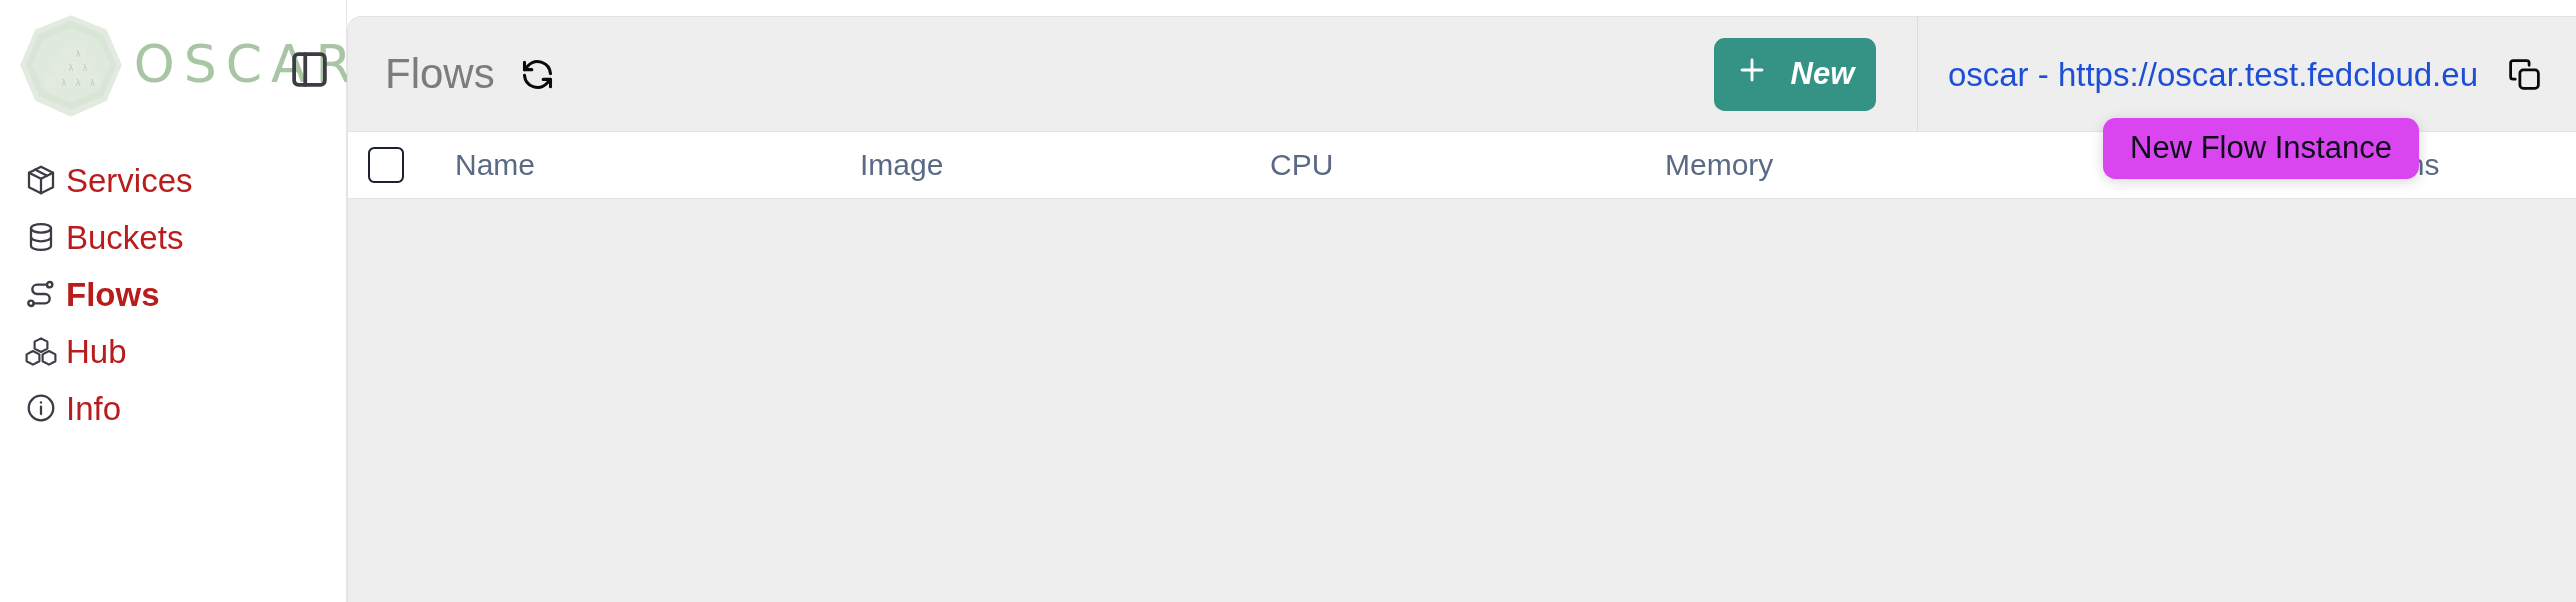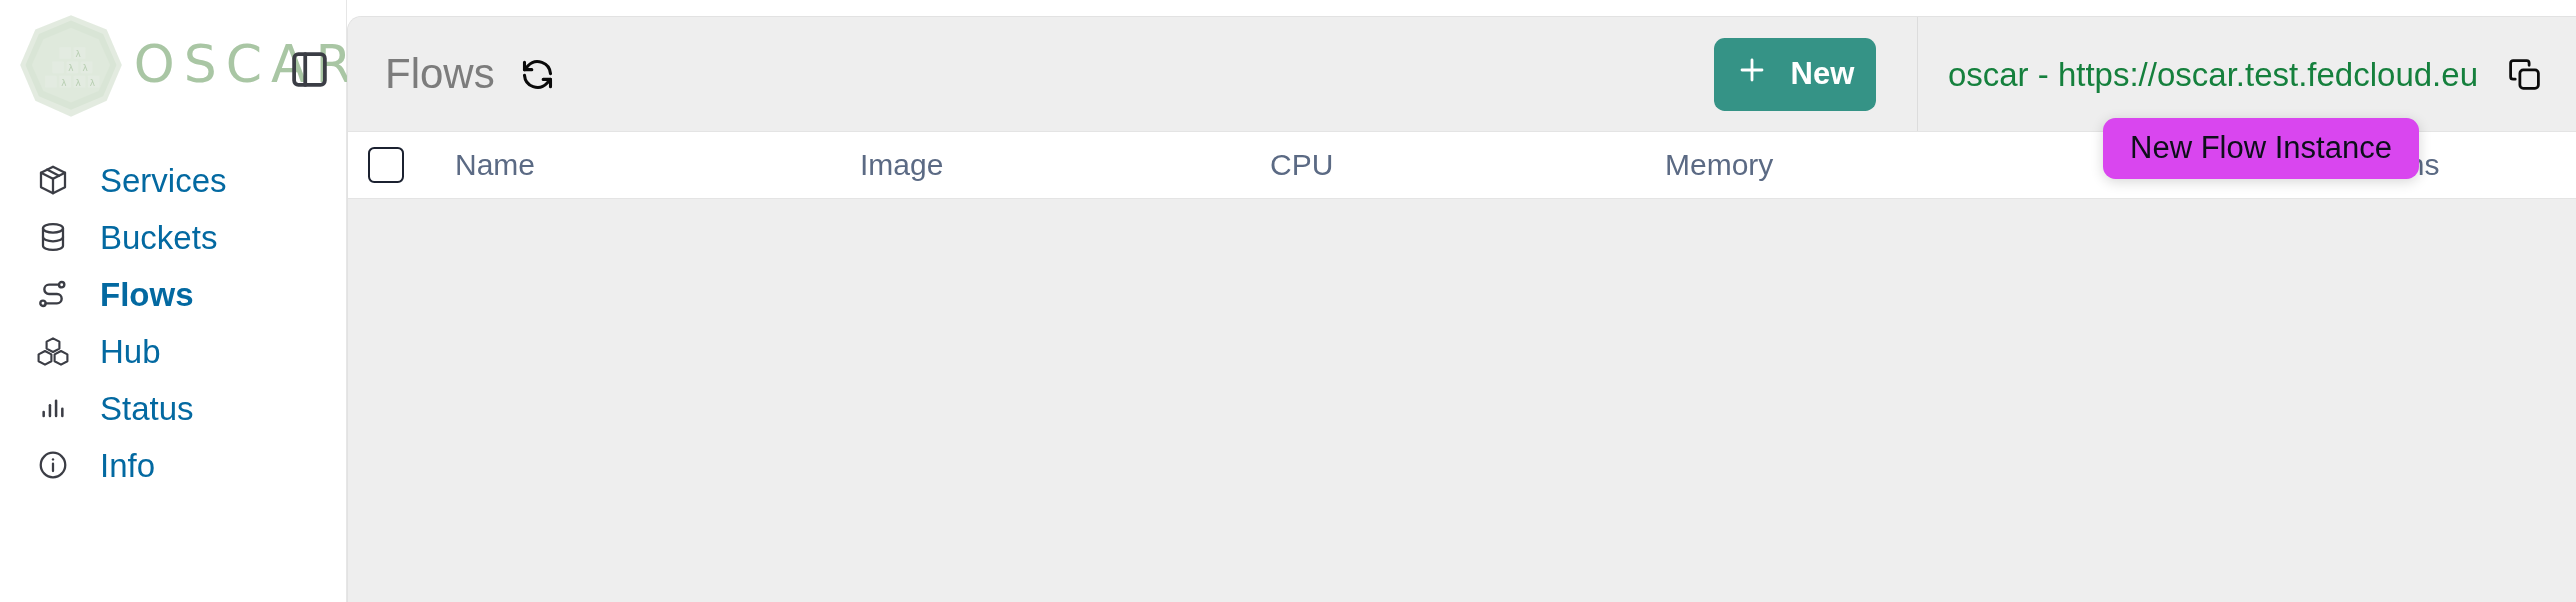--- a/index.html
+++ b/index.html
@@ -71,24 +71,24 @@
 
   .nav {
     margin-top: 19.6px;
     display: flex;
     flex-direction: column;
   }
 
   .nav-item {
     display: flex;
     align-items: center;
-    gap: 29px;
+    gap: 7px;
     height: 57px;
-    padding-left: 35px;
-    color: #0369a1;
+    padding-left: 23px;
+    color: #b91c1c;
     cursor: pointer;
     font-size: 33px;
     line-height: 1;
   }
   .nav-item .nav-ico {
     width: 36px; height: 36px;
     display: flex; align-items: center; justify-content: center;
     flex: 0 0 36px;
   }
   .nav-item .nav-ico svg { display: block; }
@@ -161,34 +161,35 @@
     height: 73px;
     background: #359386;
     border: none;
     border-radius: 10.7px;
     color: #ffffff;
     font-size: 31px;
     font-family: "Liberation Sans", sans-serif;
     font-weight: 700;
     cursor: pointer;
     margin-right: 41px;
+    font-style: italic;
   }
   .new-button .plus { display: block; }
 
   .endpoint-box {
     display: flex;
     align-items: center;
     gap: 25px;
     height: 114px;
     padding: 0 30px 0 30px;
     border-left: 1.8px solid #dcdcdc;
   }
   .endpoint-text {
     font-size: 33px;
-    color: #15803d;
+    color: #1d4ed8;
     white-space: nowrap;
     line-height: 1;
   }
   .copy-btn {
     width: 43px; height: 43px;
     display: flex; align-items: center; justify-content: center;
     cursor: pointer;
   }
 
   
@@ -334,31 +335,20 @@
         <span class="nav-ico">
           <svg width="32" height="32" viewBox="0 0 24 24" fill="none" stroke="#3b3d45" stroke-width="1.6" stroke-linecap="round" stroke-linejoin="round">
             <path d="M12 2.5 16.8 5v5.2L12 12.7 7.2 10.2V5L12 2.5z"></path>
             <path d="M6 12 10.8 14.5v5.2L6 22.2 1.2 19.7v-5.2L6 12z"></path>
             <path d="M18 12l4.8 2.5v5.2L18 22.2l-4.8-2.5v-5.2L18 12z"></path>
           </svg>
         </span>
         <span class="nav-label">Hub</span>
       </div>
 
-      <div class="nav-item">
-        <span class="nav-ico">
-          <svg width="32" height="32" viewBox="0 0 24 24" fill="none" stroke="#3b3d45" stroke-width="1.9" stroke-linecap="round">
-            <line x1="5" y1="15" x2="5" y2="18"></line>
-            <line x1="9.7" y1="10" x2="9.7" y2="18"></line>
-            <line x1="14.3" y1="6.5" x2="14.3" y2="18"></line>
-            <line x1="19" y1="12.5" x2="19" y2="18"></line>
-          </svg>
-        </span>
-        <span class="nav-label">Status</span>
-      </div>
 
       <div class="nav-item">
         <span class="nav-ico">
           <svg width="32" height="32" viewBox="0 0 24 24" fill="none" stroke="#3b3d45" stroke-width="1.7" stroke-linecap="round" stroke-linejoin="round">
             <circle cx="12" cy="12" r="9.2"></circle>
             <line x1="12" y1="11" x2="12" y2="16.5"></line>
             <circle cx="12" cy="7.8" r="0.9" fill="#3b3d45" stroke="none"></circle>
           </svg>
         </span>
         <span class="nav-label">Info</span>

